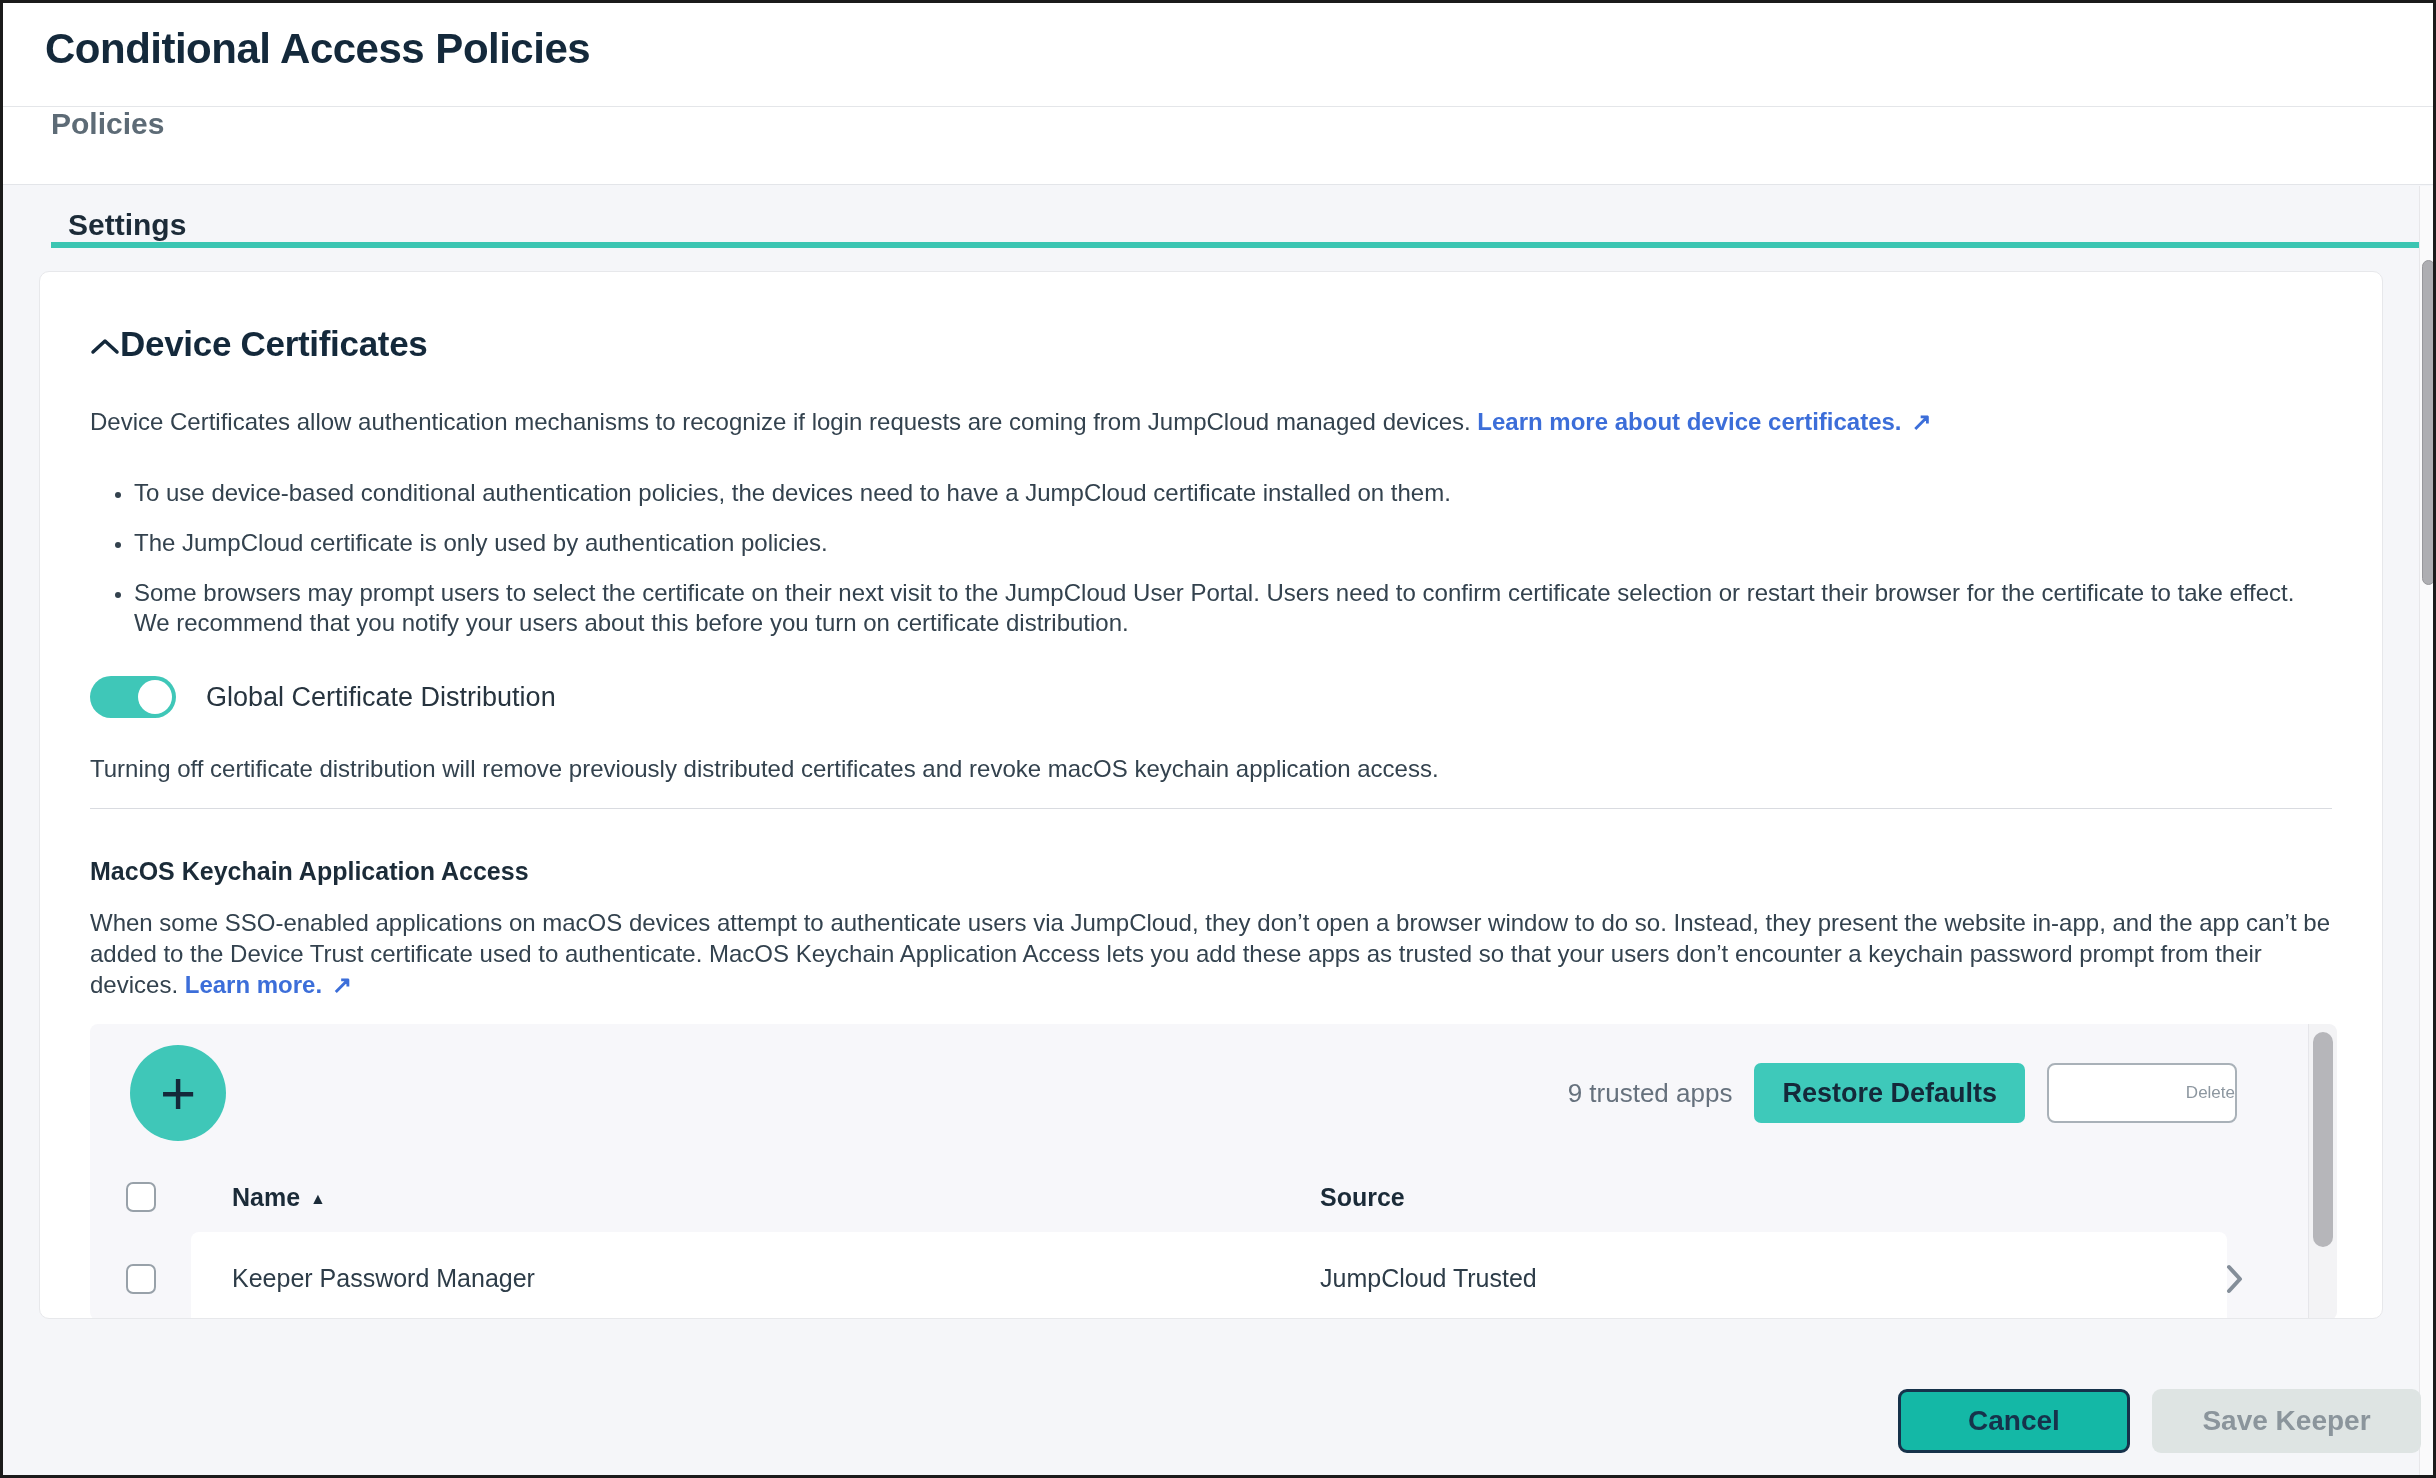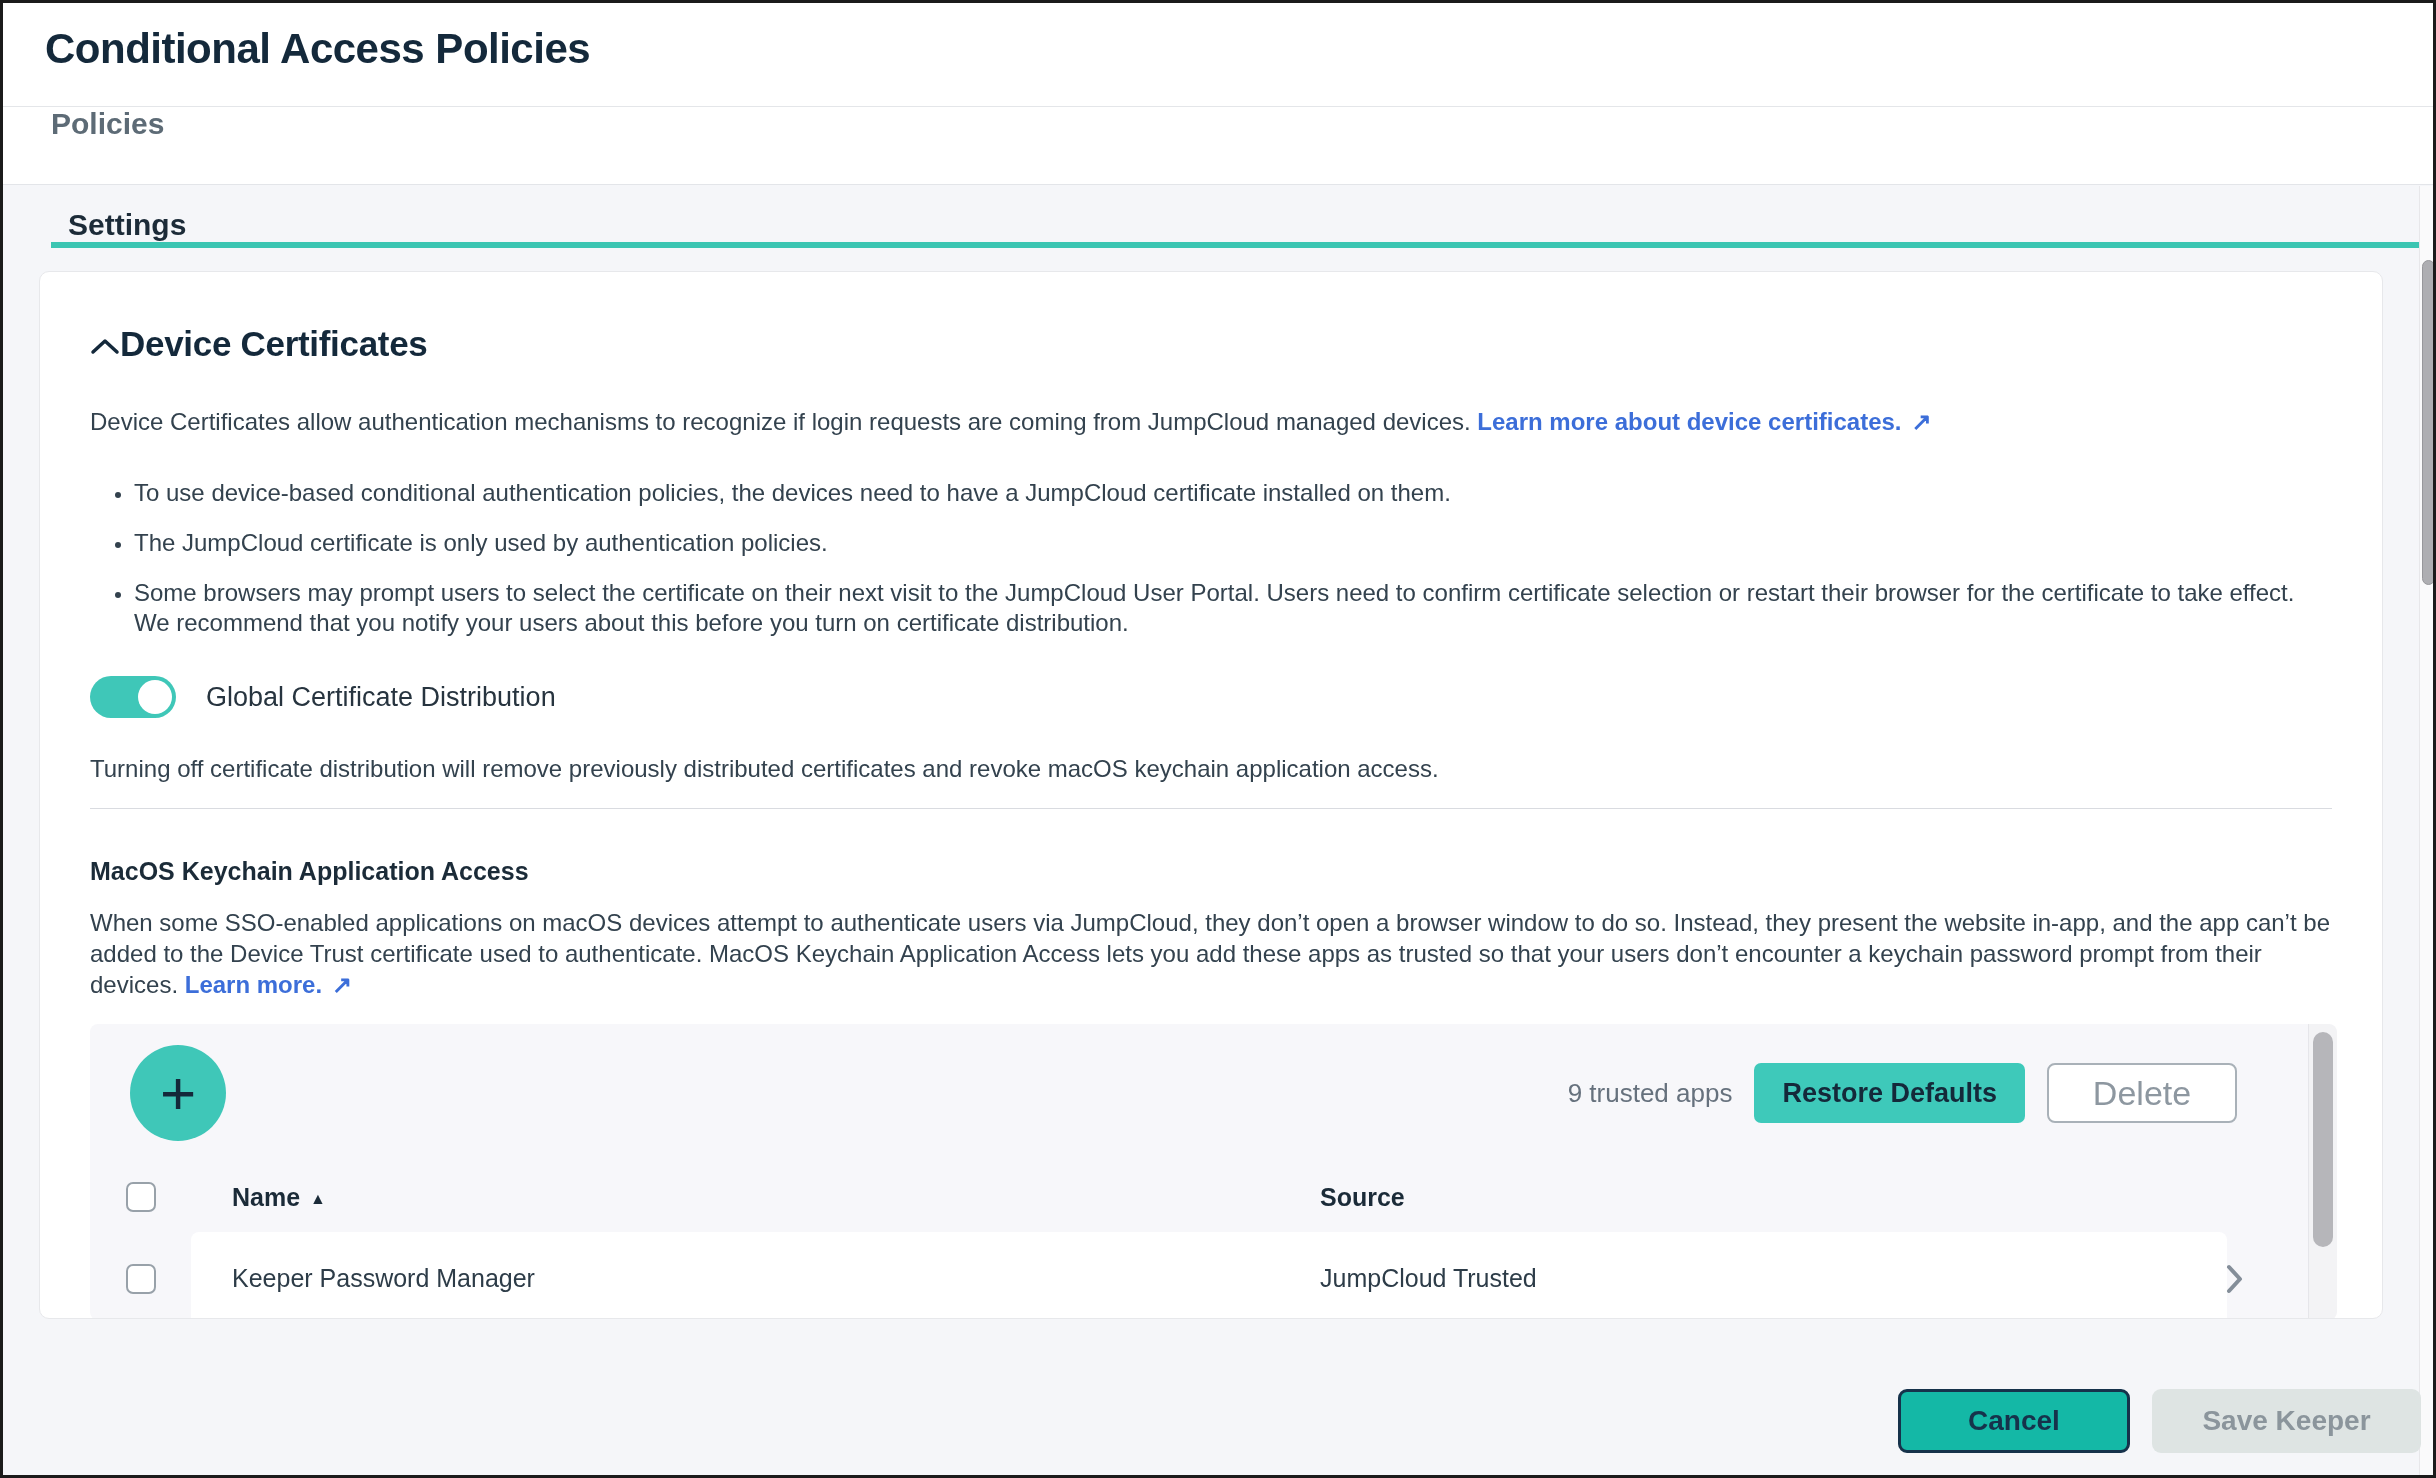--- a/index.html
+++ b/index.html
@@ -77,21 +77,21 @@
   }
   .toolbar-right { display:flex; align-items:center; gap:22px; }
   .count-label { font-size:26px; color:#66717d; }
   .btn-restore {
     height:60px; padding:0 28px; background:#3ec9ba; border:none; border-radius:7px;
     font-size:27px; font-weight:bold; color:#14293a; cursor:pointer;
     font-family:"Liberation Sans",sans-serif;
   }
   .btn-delete {
     height:60px; width:190px; background:#fff; border:2px solid #a9b1b8; border-radius:8px;
-    font-size:34px; color:#8d97a0; cursor:default; font-family:"Liberation Sans",sans-serif;
+    font-size:17px; color:#8d97a0; cursor:default; font-family:"Liberation Sans",sans-serif;text-align:right;
   }
   .tbl-row { display:flex; align-items:center; }
   .col-check { flex:0 0 101px; display:flex; justify-content:center; }
   .col-name { flex:0 0 1129px; padding-left:41px; }
   .col-source { flex:1 1 auto; }
   .header-row { height:70px; }
   .header-row .hdr { font-size:25px; font-weight:bold; color:#1b2b38; }
   .sort-arrow { font-size:16px; color:#1b2b38; padding-left:10px; vertical-align:2px; }
   .checkbox {
     width:30px; height:30px; background:#fff; border:2px solid #98a1a9;

